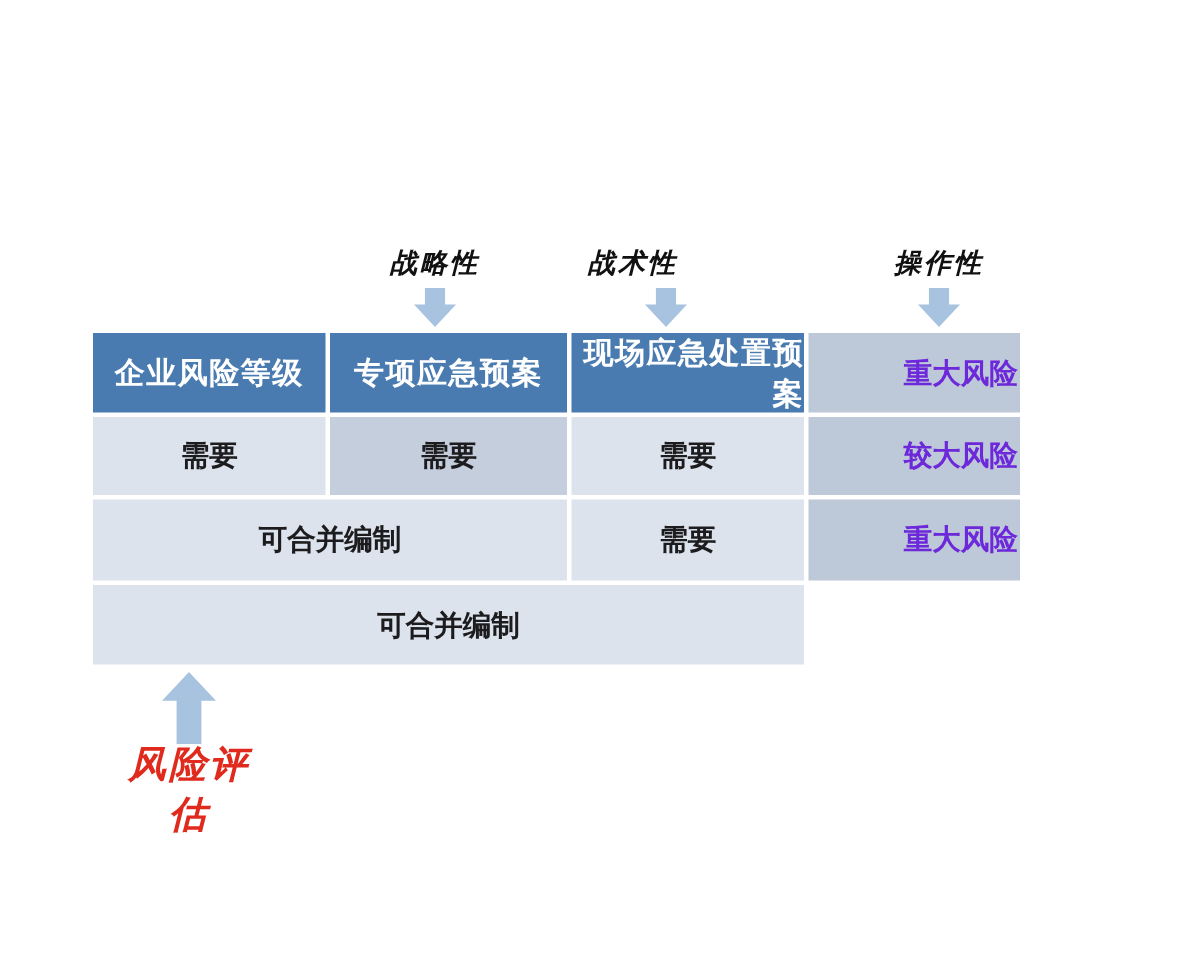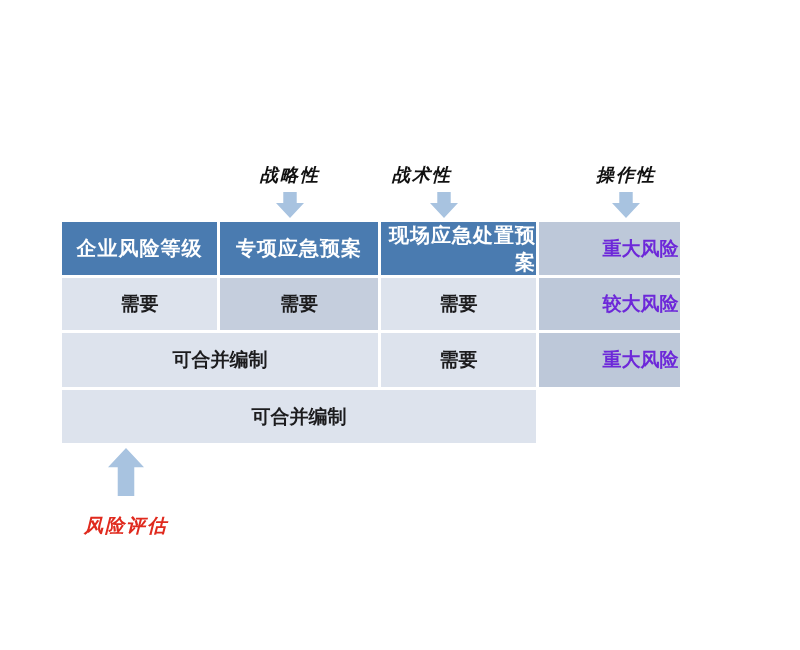--- a/index.html
+++ b/index.html
@@ -92,26 +92,25 @@
   .span2 { grid-column: span 2; }
   .span3 { grid-column: span 3; }
 
   
   .red-label {
     position: absolute;
     left: 73px;
     top: 493px;
     width: 106px;
     text-align: center;
-    font-size: 19px;
+    font-size: 25px;
     font-weight: 700;
     font-style: italic;
     color: var(--red-label, #e02a1e);
     letter-spacing: 2px;
-    margin-top: 20px;
   }
 </style>
 </head>
 <body>
 
 <div class="canvas">
 
   <div class="top-label l1">战略性</div>
   <div class="top-label l2">战术性</div>
   <div class="top-label l3">操作性</div>

